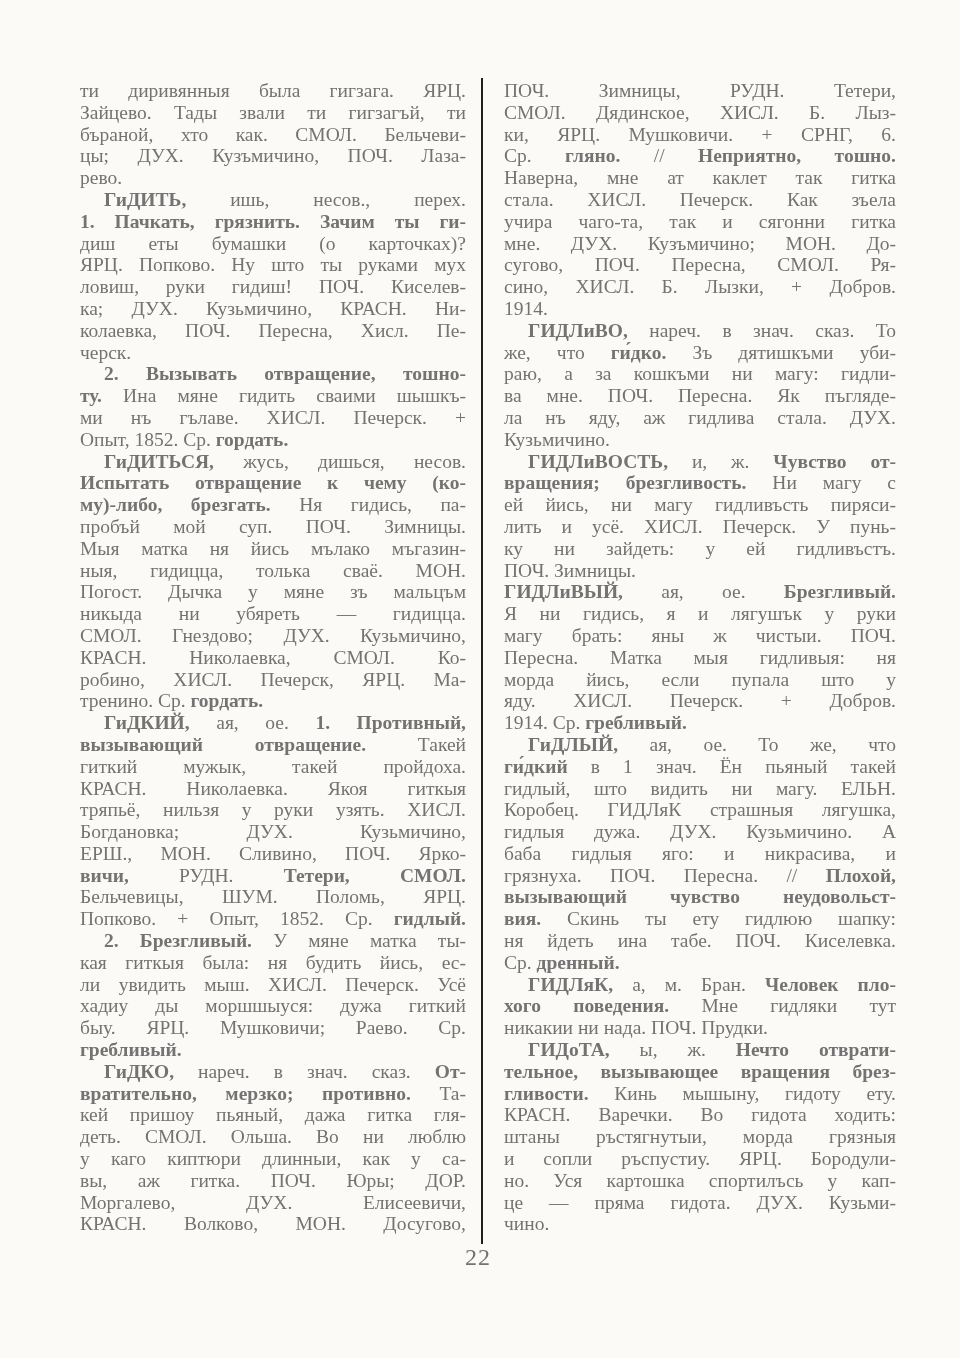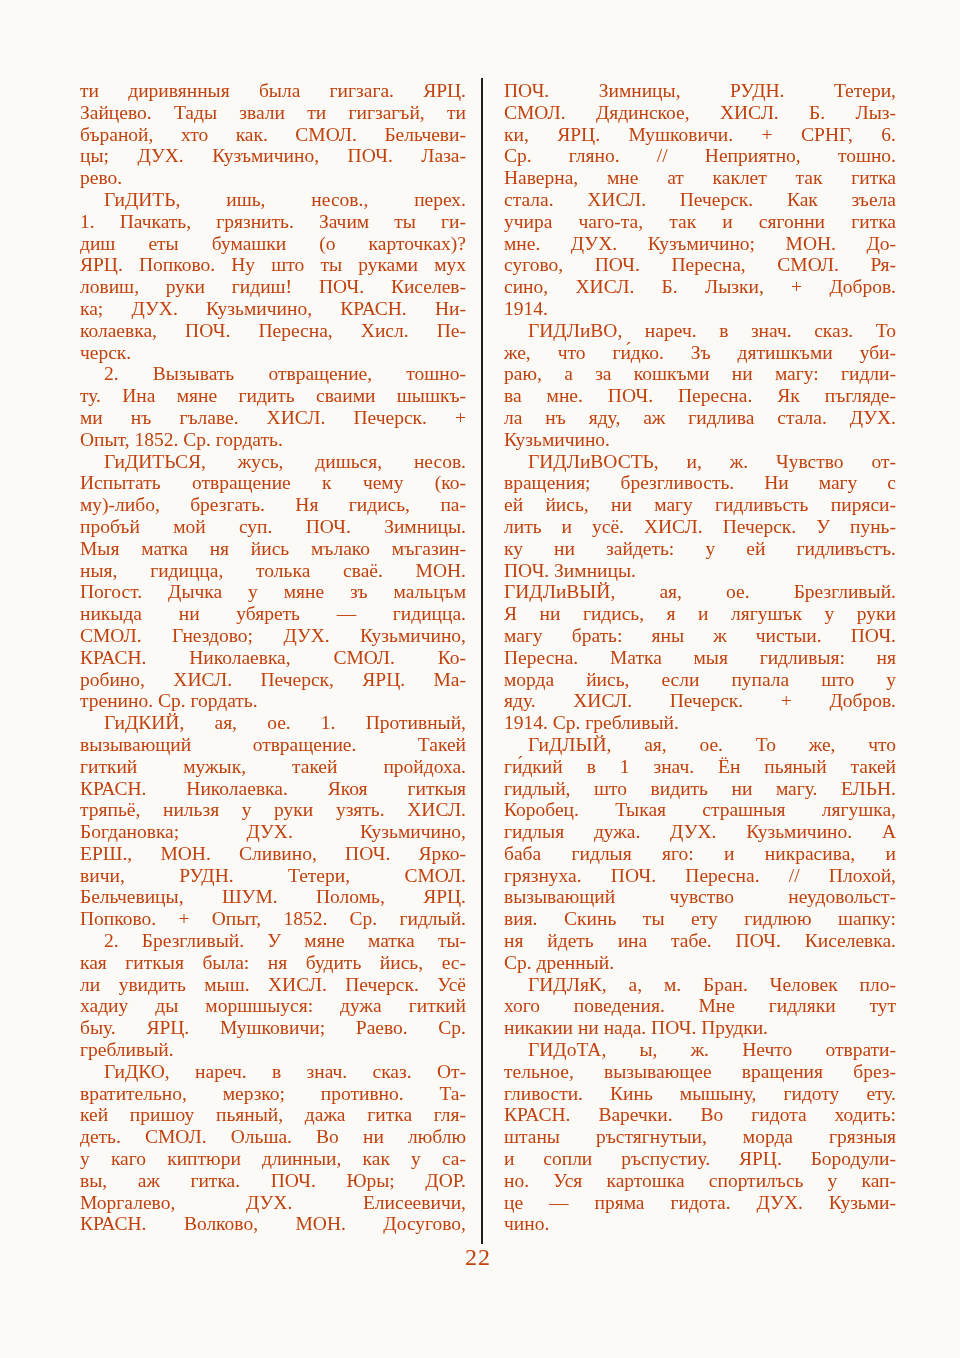--- a/index.html
+++ b/index.html
@@ -6,21 +6,21 @@
     margin: 0;
     padding: 0;
     background: #e8e6e1;
   }
   .page {
     position: relative;
     width: 960px;
     height: 1358px;
     background: #fbfaf7;
     font-family: "Liberation Serif", "DejaVu Serif", serif;
-    color: #c2410c;
+    color: #737373;
     overflow: hidden;
   }
   .columns {
     position: absolute;
     left: 80px;
     top: 80px;
     display: flex;
     align-items: flex-start;
   }
   .col {
@@ -44,21 +44,21 @@
     text-align-last: justify;
     white-space: normal;
   }
   .ln.end {
     text-align-last: left;
   }
   .ln.ind {
     text-indent: 24px;
   }
   .b {
-    font-weight: normal;
+    font-weight: bold;
   }
   .pagenum {
     position: absolute;
     top: 1244px;
     left: 0;
     width: 956px;
     text-align: center;
     font-size: 24px;
     font-weight: normal;
     letter-spacing: 1px;
@@ -152,21 +152,21 @@
         <div class="ln"><span class="b">ГИДЛиВЫЙ,</span><span> ая, ое. </span><span class="b">Брезгливый.</span></div>
         <div class="ln"><span>Я ни гидись, я и лягушък у руки</span></div>
         <div class="ln"><span>магу брать: яны ж чистыи. ПОЧ.</span></div>
         <div class="ln"><span>Пересна. Матка мыя гидливыя: ня</span></div>
         <div class="ln"><span>морда йись, если пупала што у</span></div>
         <div class="ln"><span>яду. ХИСЛ. Печерск. + Добров.</span></div>
         <div class="ln end"><span>1914. Ср. </span><span class="b">гребливый.</span></div>
         <div class="ln ind"><span class="b">ГиДЛЫЙ,</span><span> ая, ое. То же, что</span></div>
         <div class="ln"><span class="b">ги́дкий</span><span> в 1 знач. Ён пьяный такей</span></div>
         <div class="ln"><span>гидлый, што видить ни магу. ЕЛЬН.</span></div>
-        <div class="ln"><span>Коробец. Тыкая страшныя лягушка,</span></div>
+        <div class="ln"><span>Коробец. ГИДЛяК страшныя лягушка,</span></div>
         <div class="ln"><span>гидлыя дужа. ДУХ. Кузьмичино. А</span></div>
         <div class="ln"><span>баба гидлыя яго: и никрасива, и</span></div>
         <div class="ln"><span>грязнуха. ПОЧ. Пересна. // </span><span class="b">Плохой,</span></div>
         <div class="ln"><span class="b">вызывающий чувство неудовольст-</span></div>
         <div class="ln"><span class="b">вия.</span><span> Скинь ты ету гидлюю шапку:</span></div>
         <div class="ln"><span>ня йдеть ина табе. ПОЧ. Киселевка.</span></div>
         <div class="ln end"><span>Ср. </span><span class="b">дренный.</span></div>
         <div class="ln ind"><span class="b">ГИДЛяК,</span><span> а, м. Бран. </span><span class="b">Человек пло-</span></div>
         <div class="ln"><span class="b">хого поведения.</span><span> Мне гидляки тут</span></div>
         <div class="ln end"><span>никакии ни нада. ПОЧ. Прудки.</span></div>

